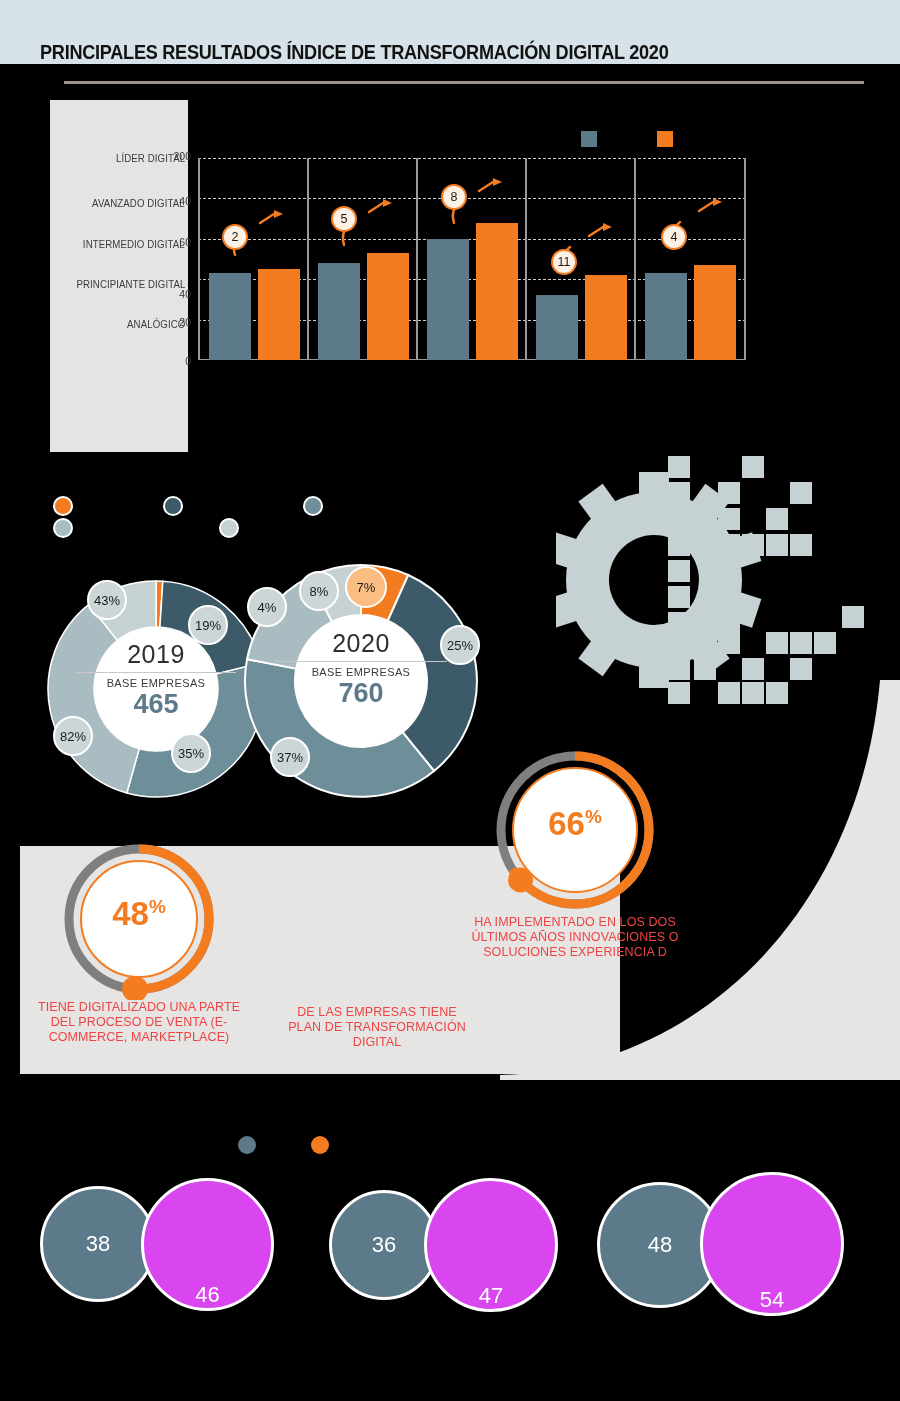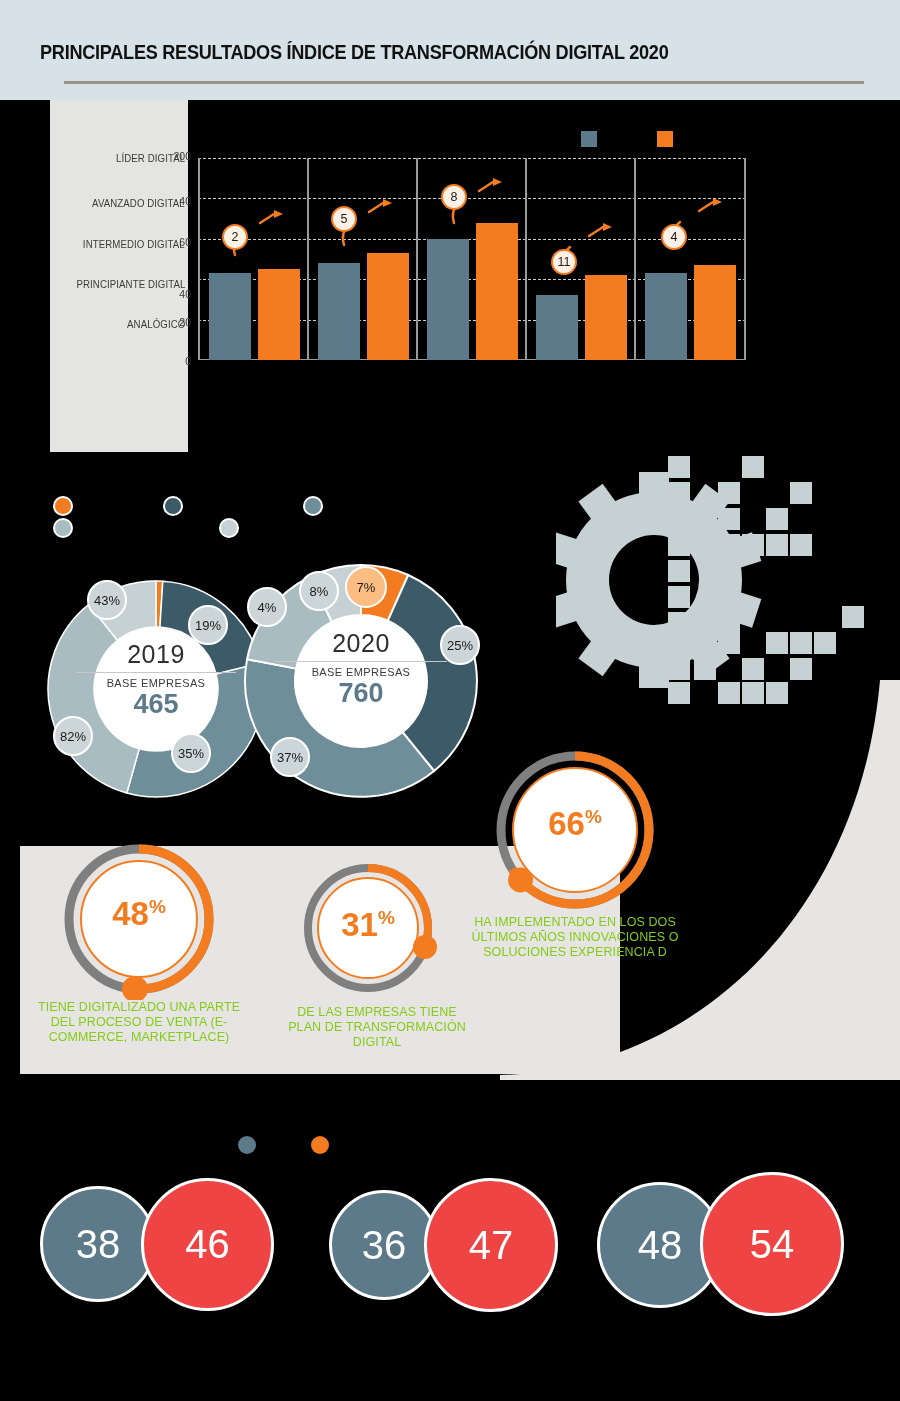--- a/index.html
+++ b/index.html
@@ -6,21 +6,21 @@
   html, body {
     width: 900px; height: 1401px;
     background: #000000;
     font-family: "Liberation Sans", sans-serif;
     overflow: hidden;
   }
   #page { position: relative; width: 900px; height: 1401px; background:#000; }
 
   
   .header {
-    position:absolute; left:0; top:0; width:900px; height:100px;
+    position:absolute; left:0; top:0; width:900px; height:64px;
     background:#d6e2e7;
   }
   .header-title {
     position:absolute; left:40px; top:41px;
     font-size:19.5px; font-weight:bold; letter-spacing:-0.3px;
     color:#111111; white-space:nowrap;
     transform: scaleX(0.93); transform-origin: left center;
   }
   .header-rule {
     position:absolute; left:64px; top:81px; width:800px; height:3px;
@@ -75,32 +75,32 @@
   .donut-hr   { width:72%; height:1px; background:#c8c8c8; margin:3px auto 4px; }
   .pctbub { position:absolute; border-radius:50%; display:flex;
             align-items:center; justify-content:center;
             border:2px solid #ffffff; font-size:13px; color:#1b1b1b; }
   .pctbub.orange { background:#fbbd82; }
   .pctbub.grey  { background:#ccd5d7; }
 
   
   .band-bg { position:absolute; left:20px; top:846px; width:600px; height:228px; background:#e6e5e3; }
   .gauge-cap { position:absolute; text-align:center; font-size:12.5px;
-               line-height:15px; color:#84cc16; letter-spacing:0.1px; }
+               line-height:15px; color:#ef4444; letter-spacing:0.1px; }
   .gauge-val { position:absolute; width:100%; text-align:center;
                font-size:33px; font-weight:bold; color:#f47c20; }
   .gauge-val sup { font-size:19px; }
 
   
   .bub { position:absolute; border-radius:50%; border:3px solid #ffffff;
          display:flex; align-items:center; justify-content:center;
          color:#ffffff; }
   .bub.teal   { background:#5c7a89; }
-  .bub.orange { background:#ef4444; }
-  .bub-num { font-size:40px; }
+  .bub.orange { background:#d946ef;align-items:flex-end; }
+  .bub-num { font-size:22px; }
   .bdot { position:absolute; width:18px; height:18px; border-radius:50%; }
   .bdot-label { position:absolute; font-size:10px; color:#000; white-space:nowrap; }
 </style>
 </head>
 <body>
 
 <div id="page">
 
   <div class="header">
     <div class="header-title">PRINCIPALES RESULTADOS ÍNDICE DE TRANSFORMACIÓN DIGITAL 2020</div>
@@ -372,31 +372,20 @@
       <circle cx="81" cy="81" r="70" fill="none" stroke="#f47c20" stroke-width="9" stroke-dasharray="211.1 439.8" stroke-linecap="butt" transform="rotate(-90 81 81)"></circle>
       <circle cx="81" cy="81" r="58" fill="#ffffff" stroke="#f47c20" stroke-width="2"></circle>
       <circle cx="77" cy="151" r="13" fill="#f47c20"></circle>
     </svg>
     <div class="gauge-val" style="top:57px;">
       <span>48</span><sup>%</sup>
     </div>
   </div>
   <div class="gauge-cap" style="left:30px; top:1000px; width:218px;">TIENE DIGITALIZADO UNA PARTE DEL PROCESO DE VENTA (E-COMMERCE, MARKETPLACE)</div>
 
-  <div style="position:absolute; left:298px; top:858px; width:140px; height:140px;">
-    <svg width="140" height="140" viewBox="0 0 140 140">
-      <circle cx="70" cy="70" r="60" fill="none" stroke="#7f7f7f" stroke-width="8"></circle>
-      <circle cx="70" cy="70" r="60" fill="none" stroke="#f47c20" stroke-width="8" stroke-dasharray="116.9 377.0" stroke-linecap="butt" transform="rotate(-90 70 70)"></circle>
-      <circle cx="70" cy="70" r="50" fill="#ffffff" stroke="#f47c20" stroke-width="2"></circle>
-      <circle cx="127" cy="89" r="12" fill="#f47c20"></circle>
-    </svg>
-    <div class="gauge-val" style="top:48px;">
-      <span>31</span><sup>%</sup>
-    </div>
-  </div>
   <div class="gauge-cap" style="left:283px; top:1005px; width:188px;">DE LAS EMPRESAS TIENE PLAN DE TRANSFORMACIÓN DIGITAL</div>
 
   <div class="bdot" style="left:238px; top:1136px; background:#5c7a89;"></div>
   <div class="bdot-label" style="left:261px; top:1139px;"></div>
   <div class="bdot" style="left:311px; top:1136px; background:#f47c20;"></div>
   <div class="bdot-label" style="left:334px; top:1139px;"></div>
 
   <div class="bub teal" style="left:40px;  top:1186px; width:116px; height:116px;">
     <span class="bub-num">38</span>
   </div>

